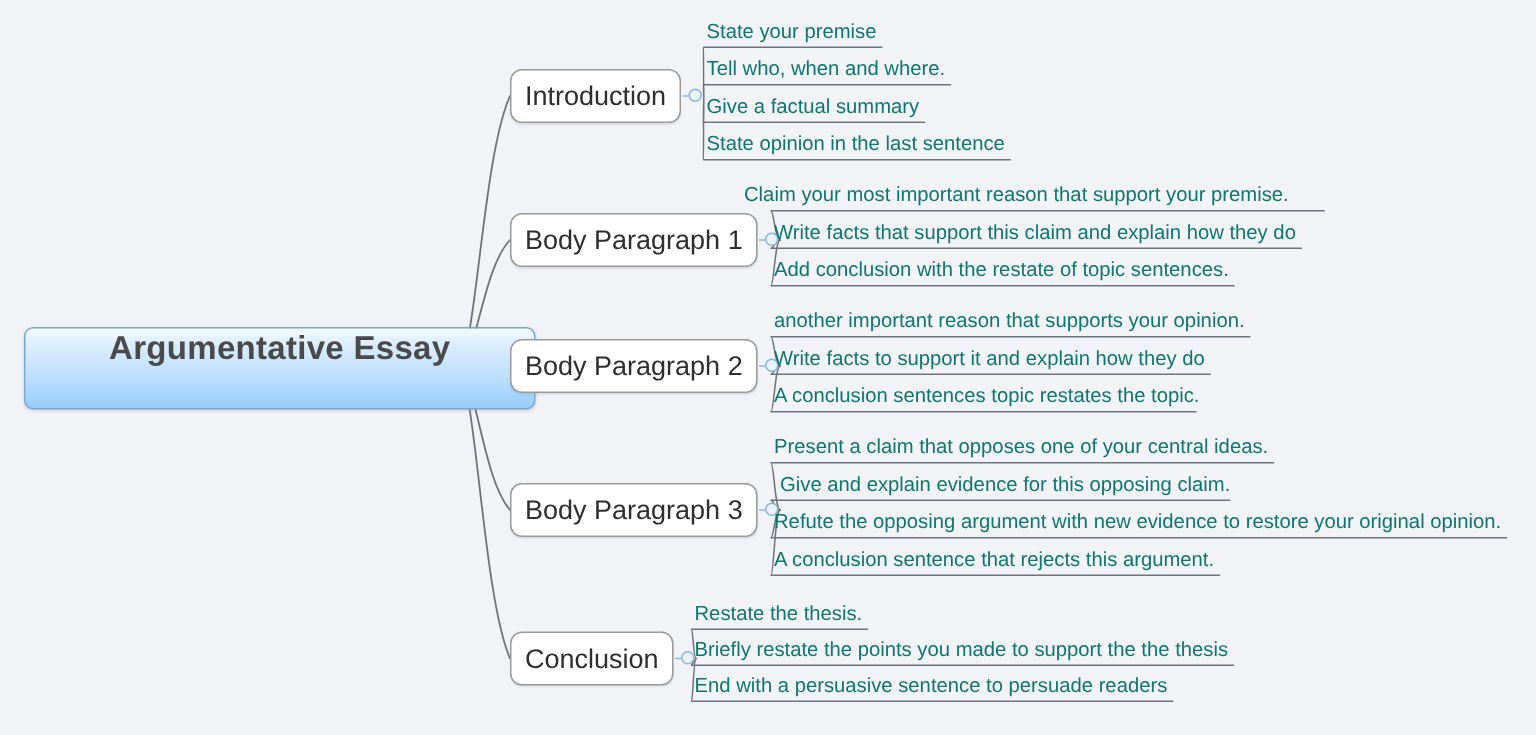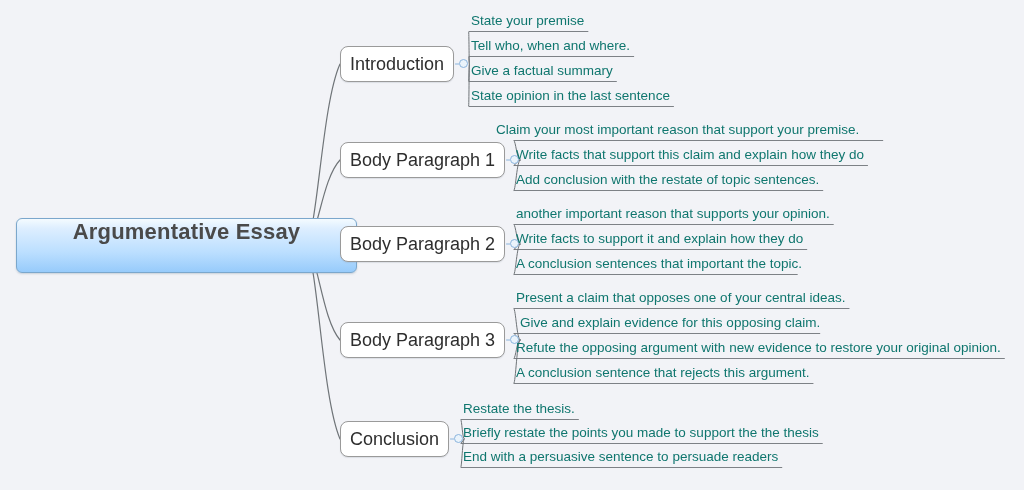--- a/index.html
+++ b/index.html
@@ -187,21 +187,21 @@
       <span class="branch-label">Body Paragraph 2</span>
     </div>
     <div class="junction-dot" style="left: 510.109px; top: 239px;"></div>
     <div class="leaf" style="left: 512px; top: 202px;">
       <span class="leaf-label">another important reason that supports your opinion.</span>
     </div>
     <div class="leaf" style="left: 512px; top: 227px;">
       <span class="leaf-label">Write facts to support it and explain how they do</span>
     </div>
     <div class="leaf" style="left: 512px; top: 252px;">
-      <span class="leaf-label">A conclusion sentences that important the topic.</span>
+      <span class="leaf-label">A conclusion sentences topic restates the topic.</span>
     </div>
     <div class="branch-node" style="left: 340px; top: 322px;">
       <span class="branch-label">Body Paragraph 3</span>
     </div>
     <div class="junction-dot" style="left: 510.109px; top: 335px;"></div>
     <div class="leaf" style="left: 512px; top: 286px;">
       <span class="leaf-label">Present a claim that opposes one of your central ideas.</span>
     </div>
     <div class="leaf" style="left: 516px; top: 311px;">
       <span class="leaf-label">Give and explain evidence for this opposing claim.</span>

